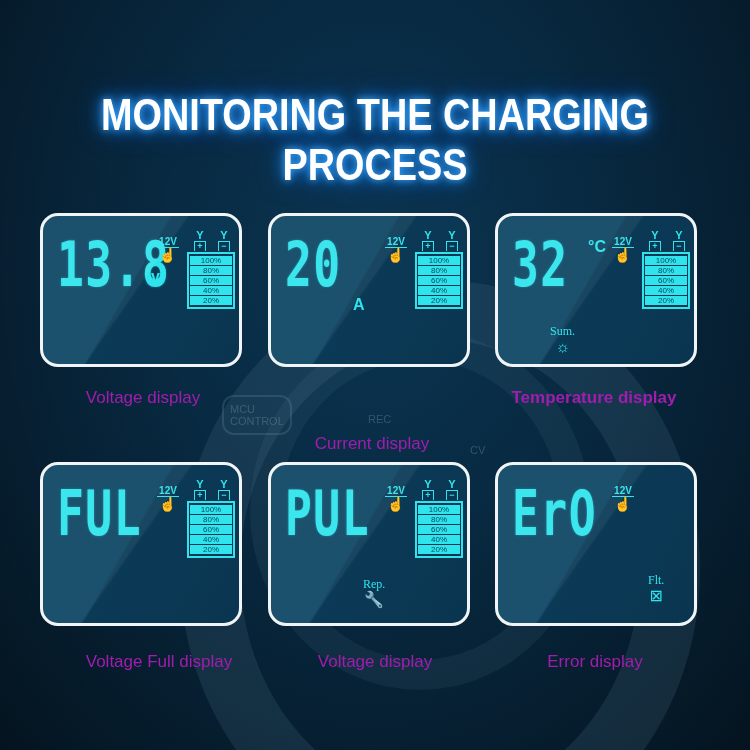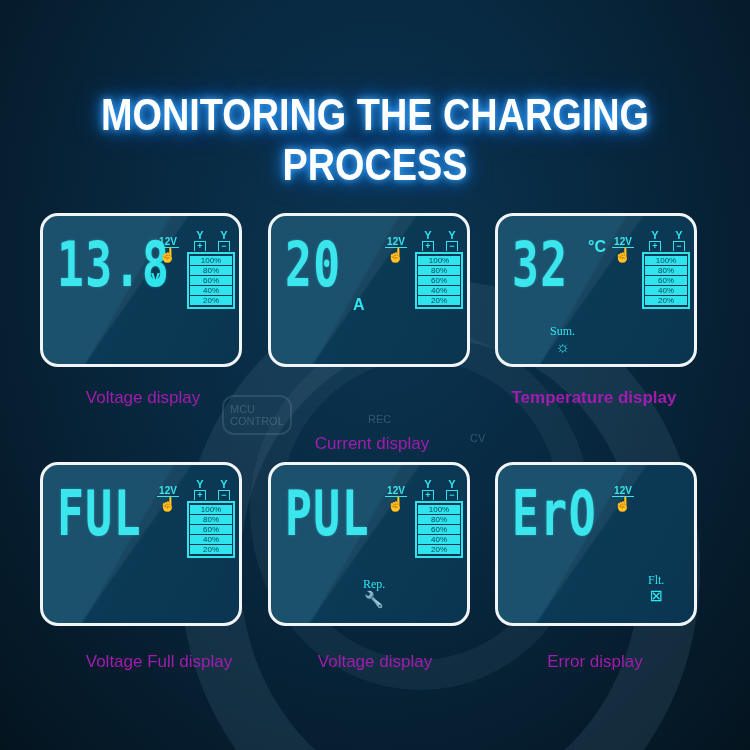--- a/index.html
+++ b/index.html
@@ -72,21 +72,21 @@
   }
 </style>
 </head>
 <body>
 
 <div class="bg-ring r1"></div>
 <div class="bg-ring r2"></div>
 <div class="bg-chip" style="left:222px;top:395px;width:70px;height:40px;padding:6px;box-sizing:border-box;"><span>MCU CONTROL</span></div>
 <div class="bg-chip" style="left:510px;top:300px;width:75px;height:40px;padding:6px;box-sizing:border-box;"><span>PROTECT</span></div>
 <div class="bg-chip" style="left:345px;top:413px;border:none;margin-left:23px;"><span>REC</span></div>
-<div class="bg-chip" style="left:470px;top:432px;border:none;"><span>CV</span></div>
+<div class="bg-chip" style="left:470px;top:444px;border:none;"><span>CV</span></div>
 
 <div class="title">MONITORING THE CHARGING PROCESS</div>
 
 <div id="panels">
     <div class="panel" style="left: 40px; top: 213px;">
       <div class="lcd-digits">13.8</div>
       <div class="lcd-unit" style="left:108px;top:52px">v</div>
       <div class="v12" style="left:114px;top:20px">
       <div class="lbl">12V</div>
       <div class="hand">☝</div>

